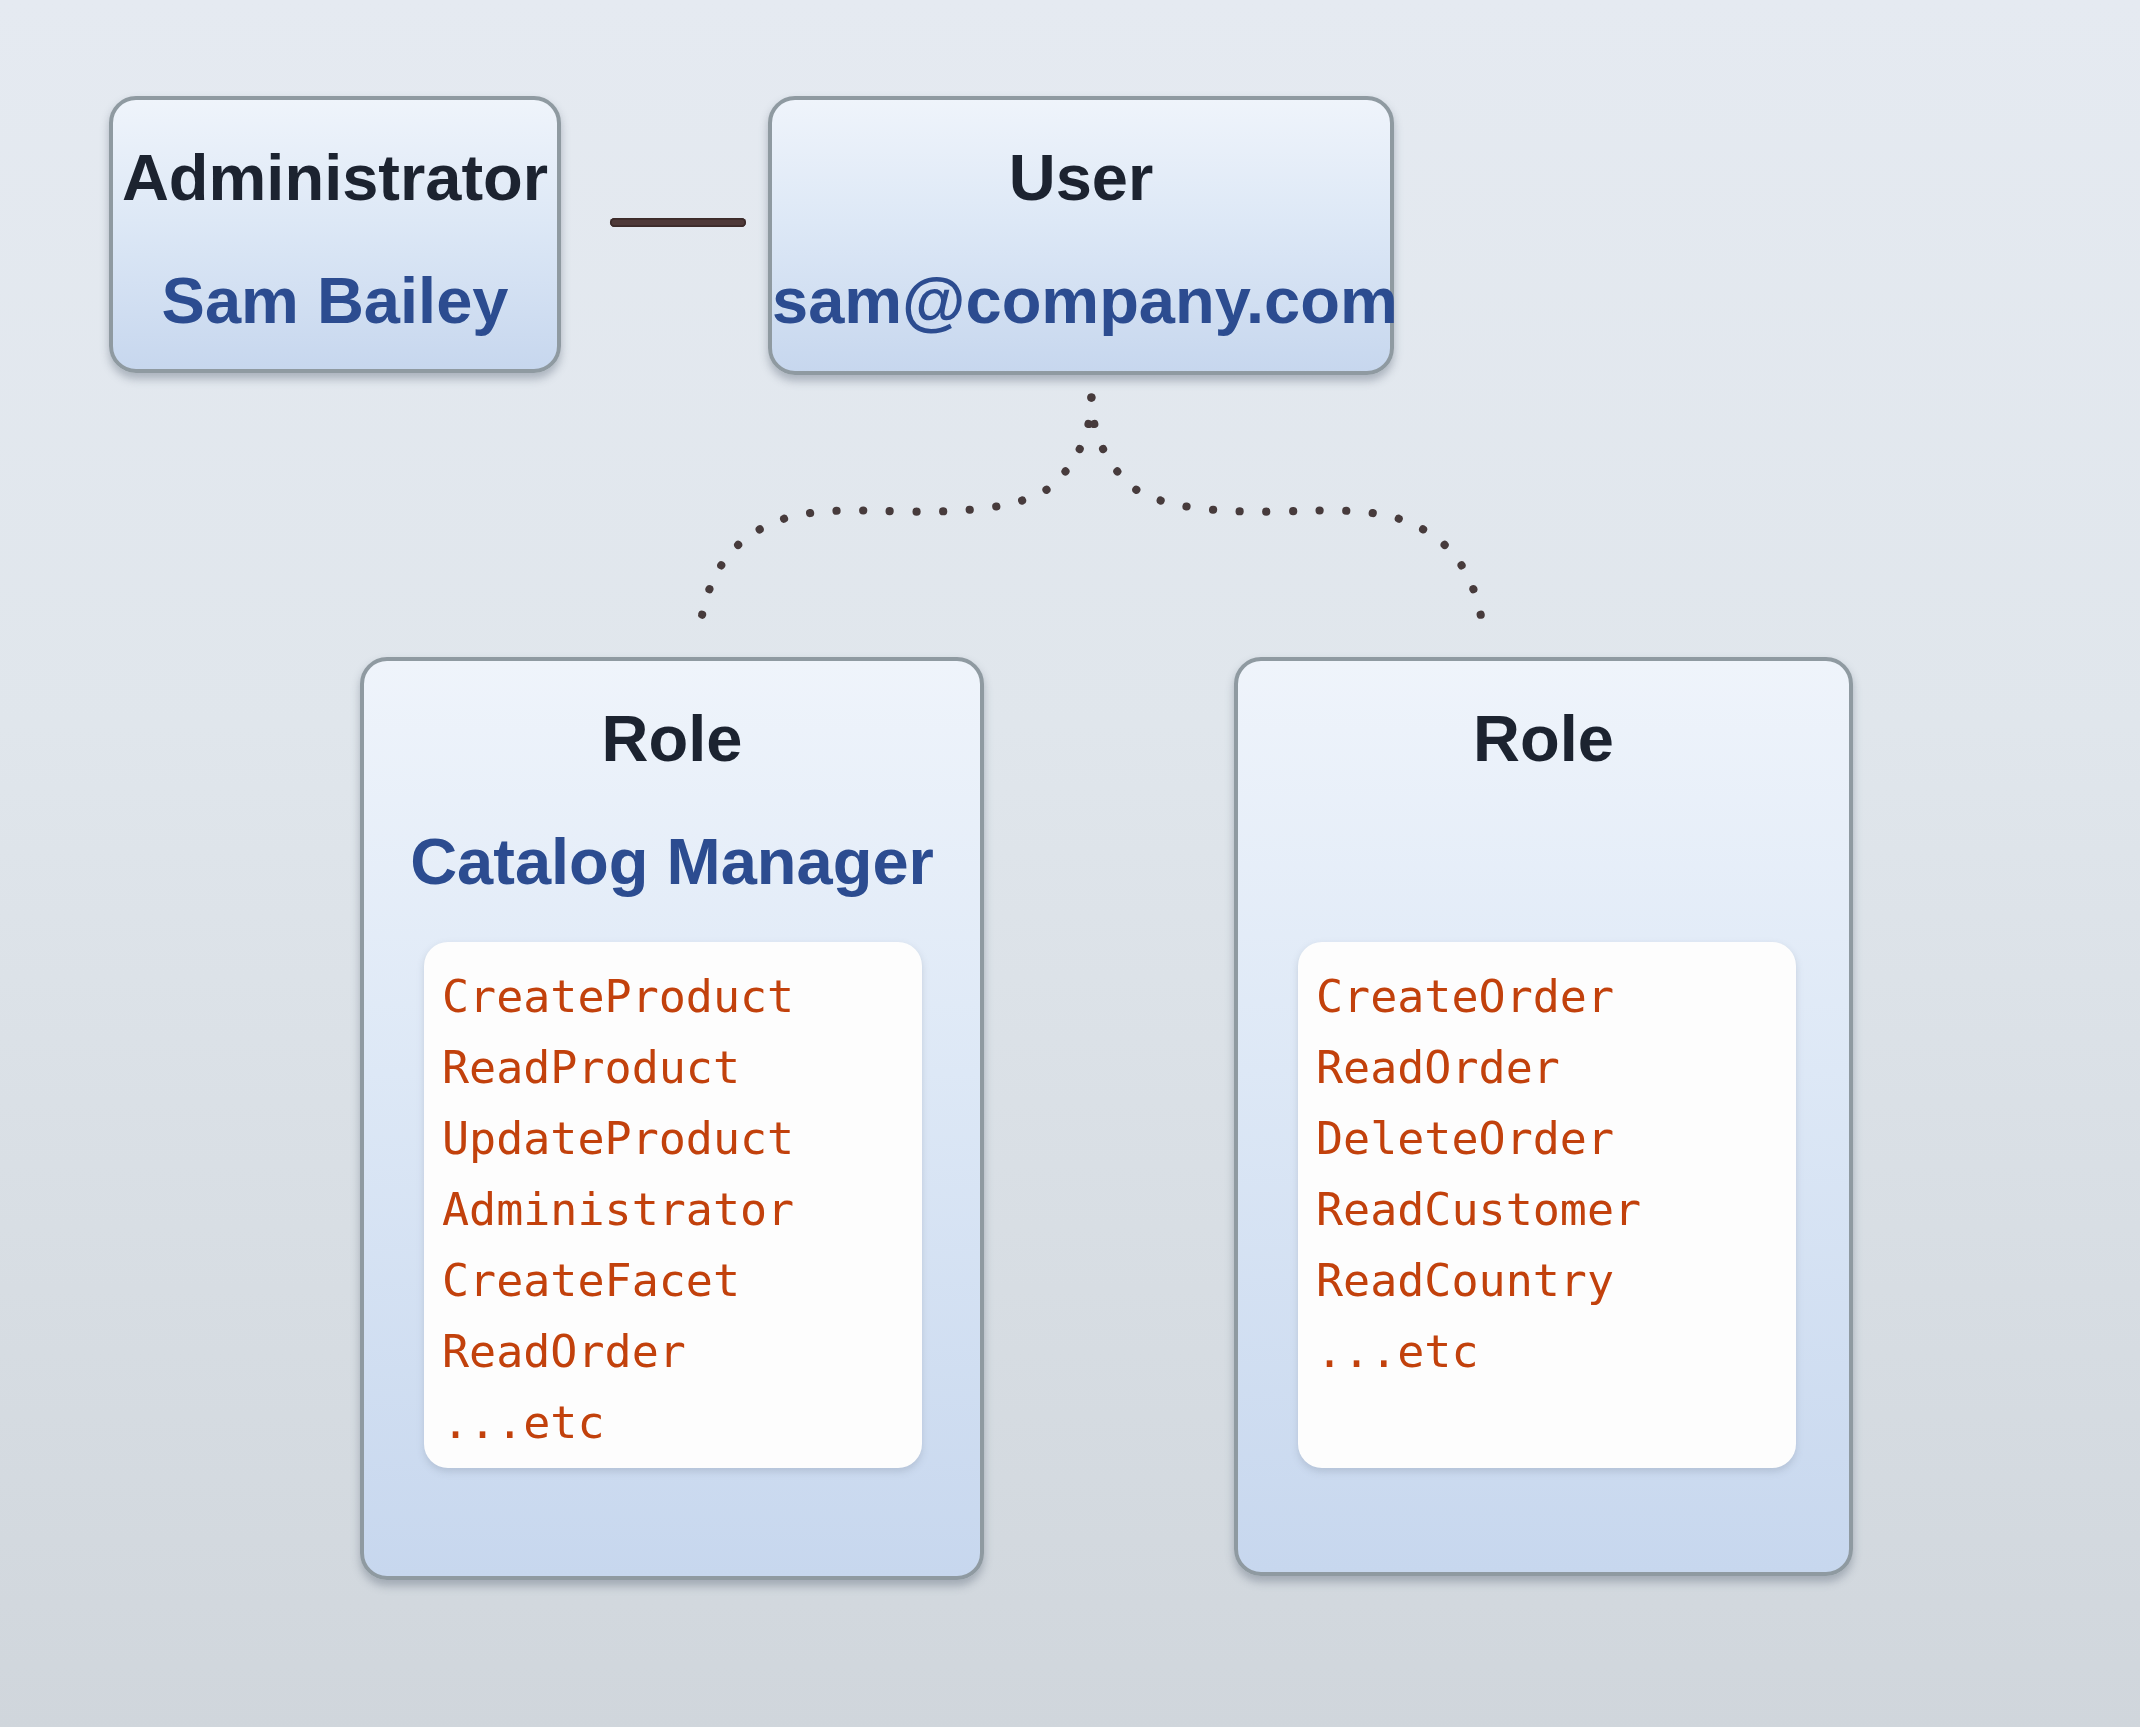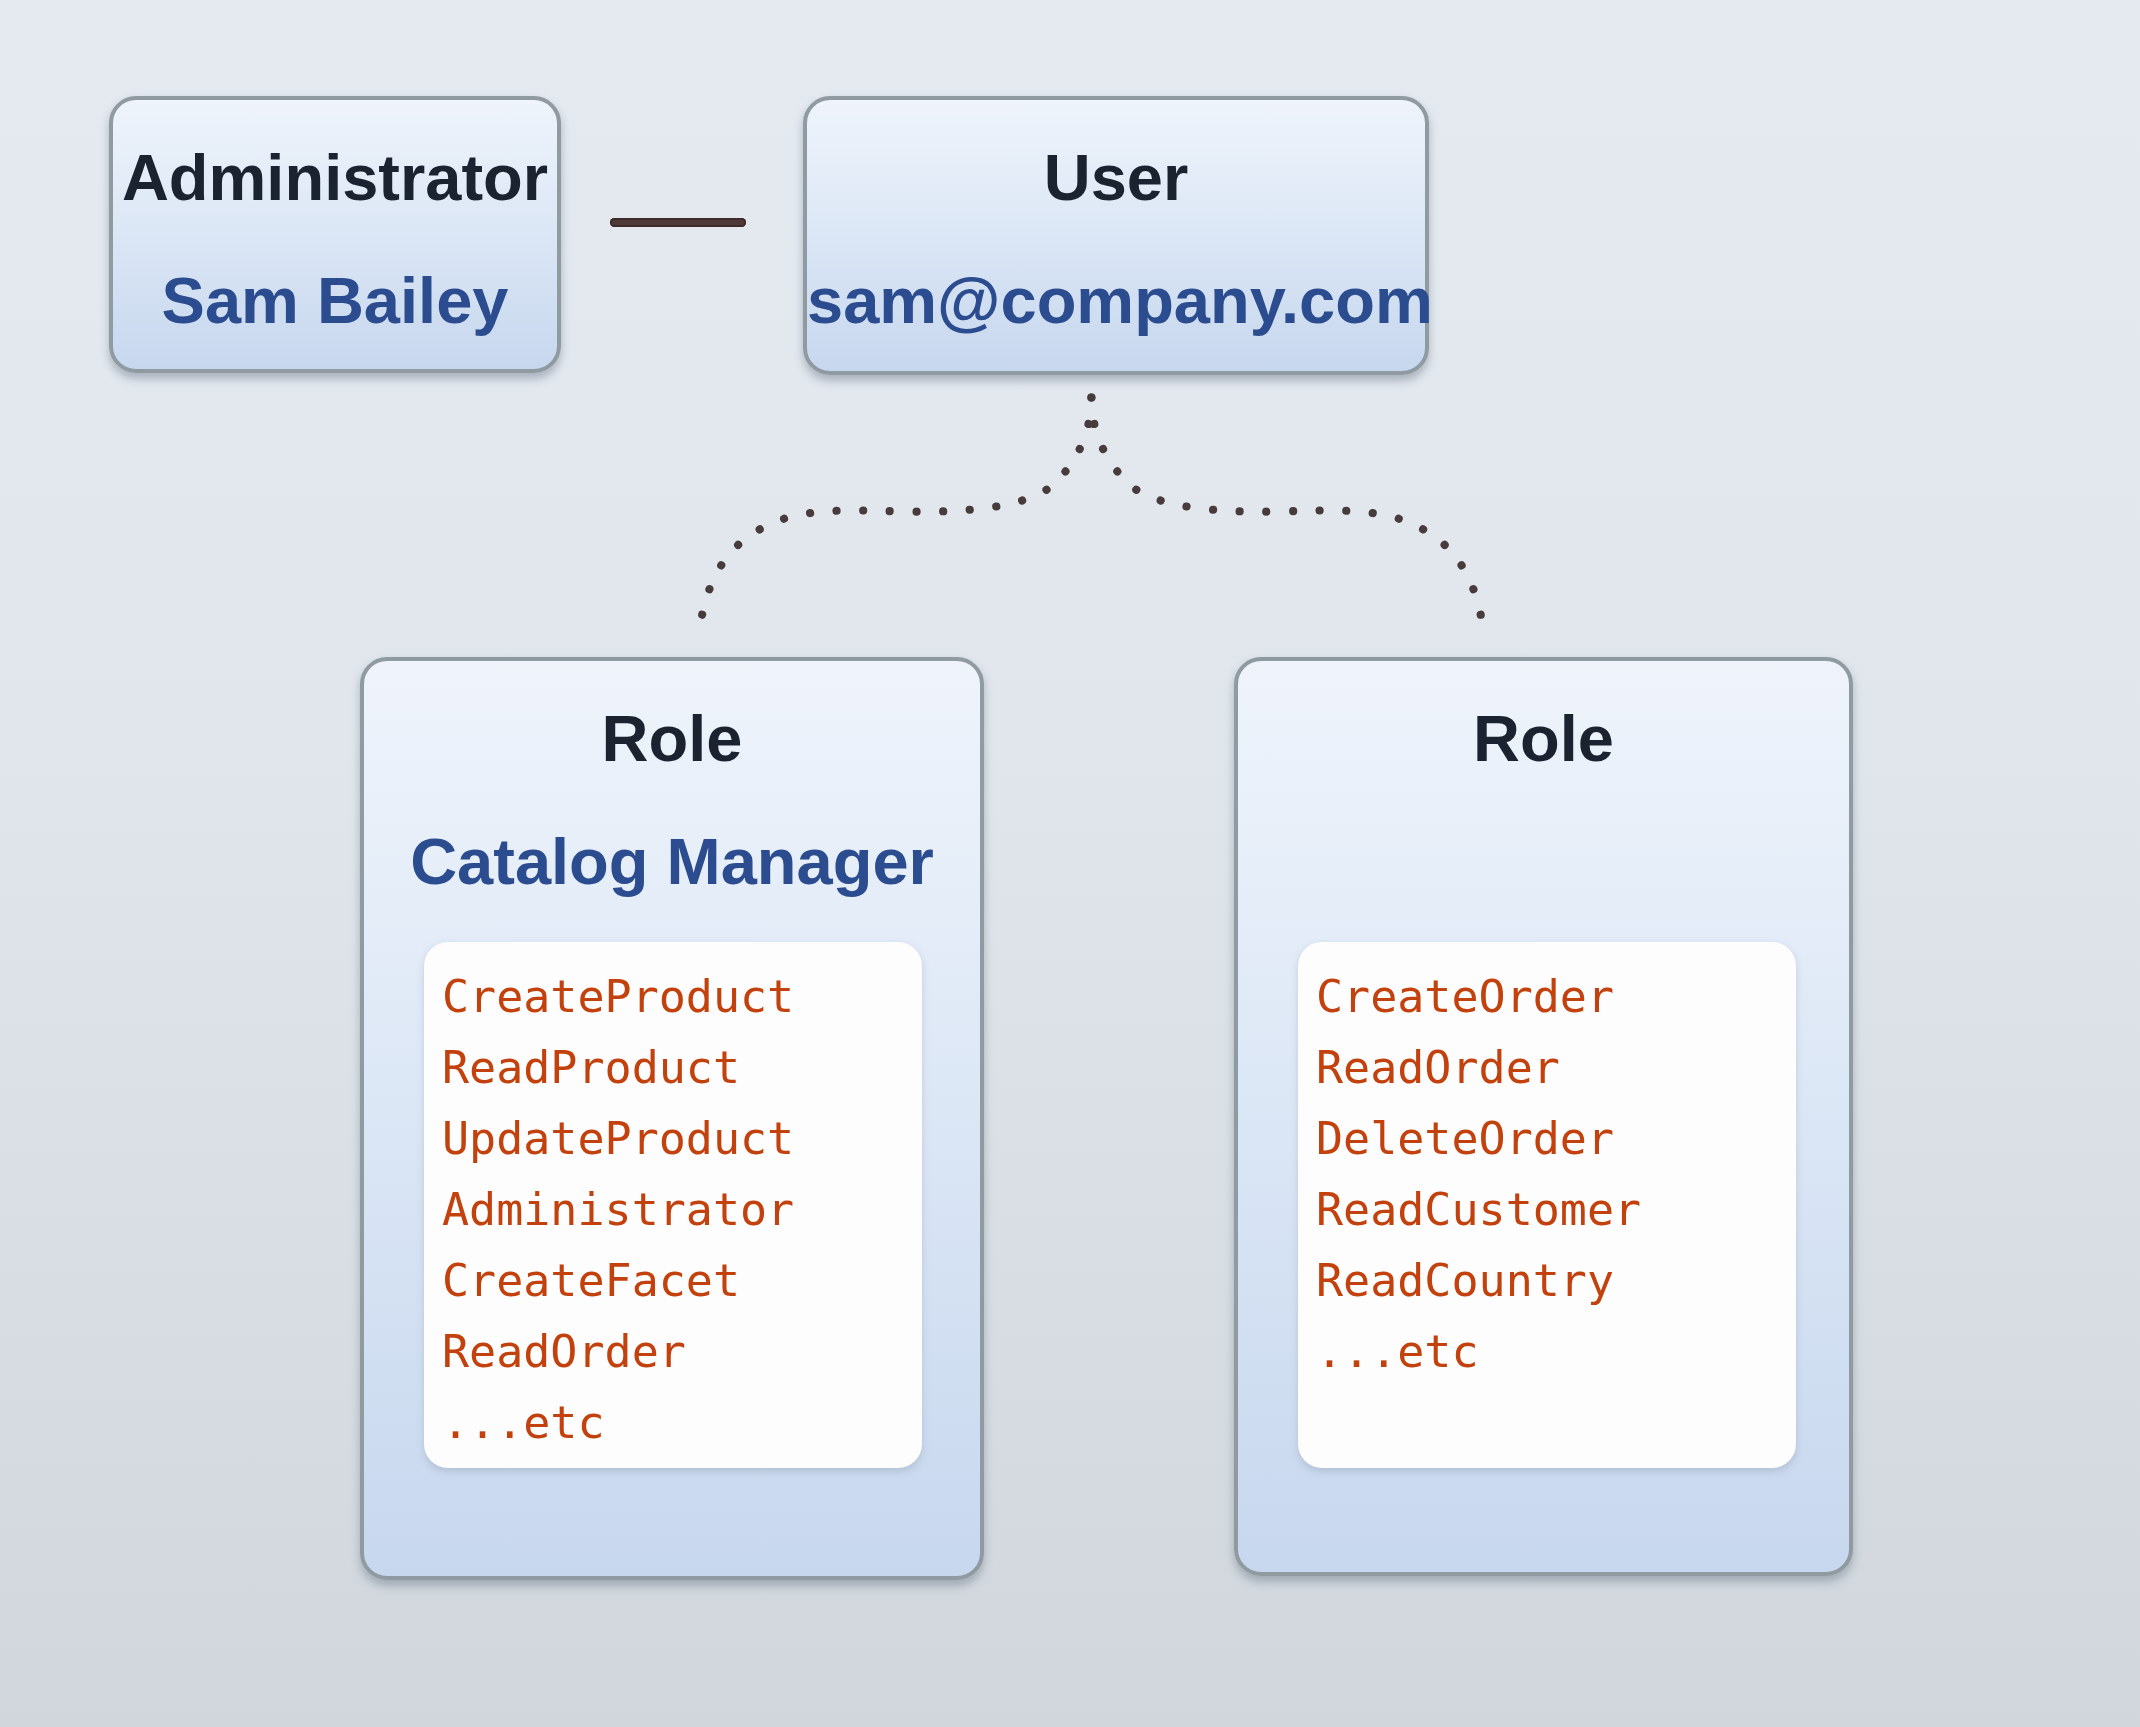--- a/index.html
+++ b/index.html
@@ -18,21 +18,21 @@
     stroke-linecap: round;
     stroke-dasharray: 0.1 31;
   }
   .node {
     position: absolute; box-sizing: border-box;
     border: 4.3px solid #8f9aa1; border-radius: 27px;
     background: linear-gradient(180deg, #eff4fb 0%, #dde8f6 45%, #c7d7ee 100%);
     box-shadow: 0 5.1px 8.6px rgba(104,116,130,0.45);
   }
   .node-admin { left: 109px; top: 96px; width: 452px; height: 277px; }
-  .node-user  { left: 768px; top: 96px; width: 626px; height: 279px; margin-left: 35px; }
+  .node-user  { left: 768px; top: 96px; width: 626px; height: 279px; }
   .node-role-left  { left: 360px;  top: 657px; width: 624px; height: 923px; }
   .node-role-right { left: 1234px; top: 657px; width: 619px; height: 919px; }
   .node-title {
     position: absolute; left: 0; width: 100%; top: 45px;
     text-align: center; font-weight: bold; font-size: 65px; line-height: 1;
     color: #1c2330;
   }
   .node-value {
     position: absolute; left: 0; width: 100%; top: 168px;
     text-align: center; font-weight: bold; font-size: 65px; line-height: 1;

